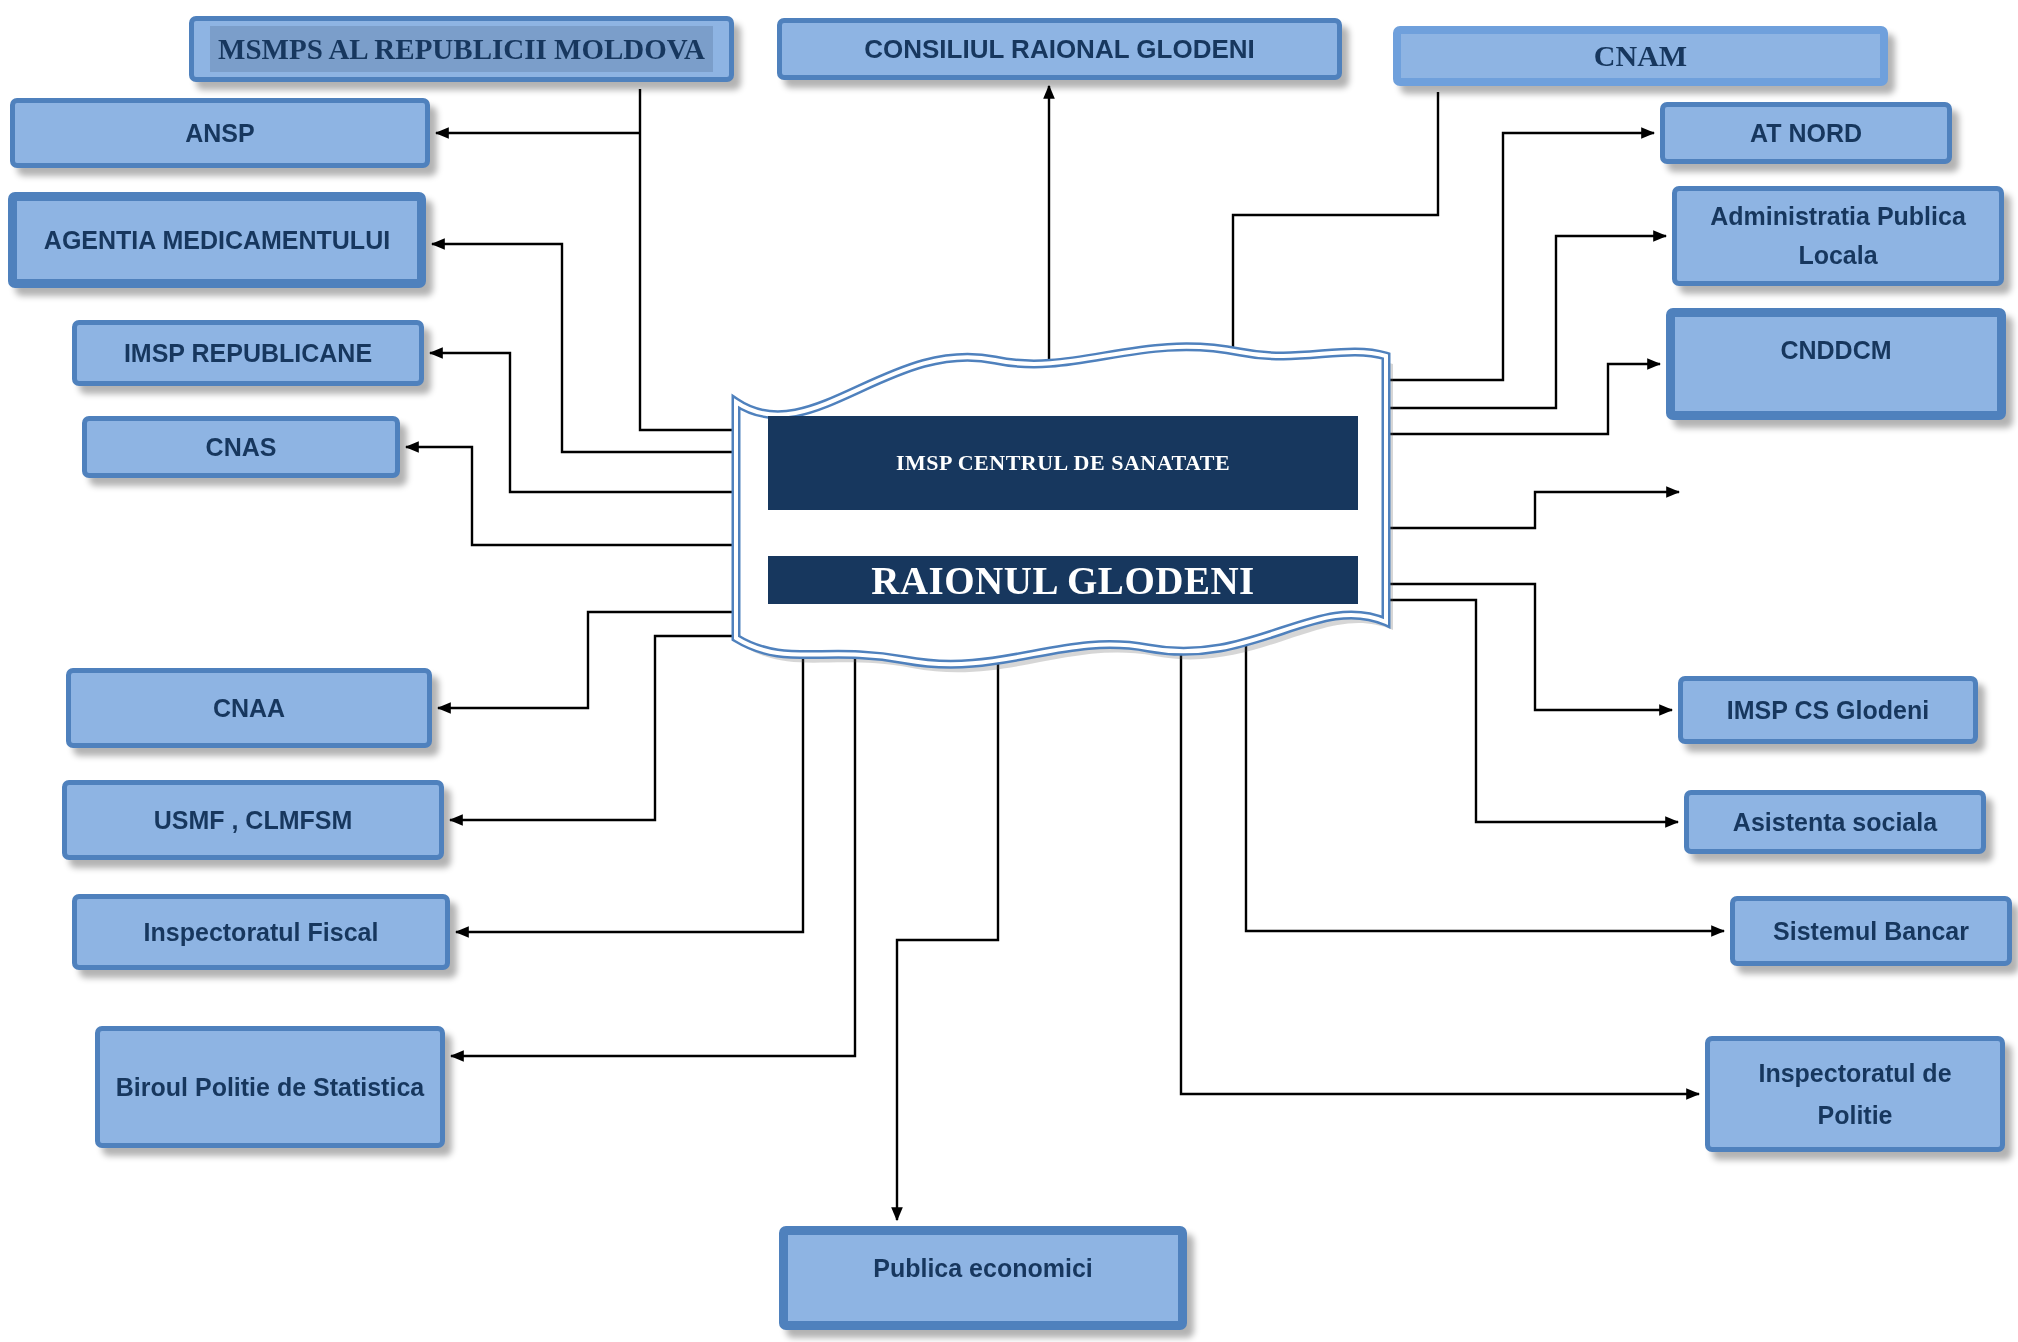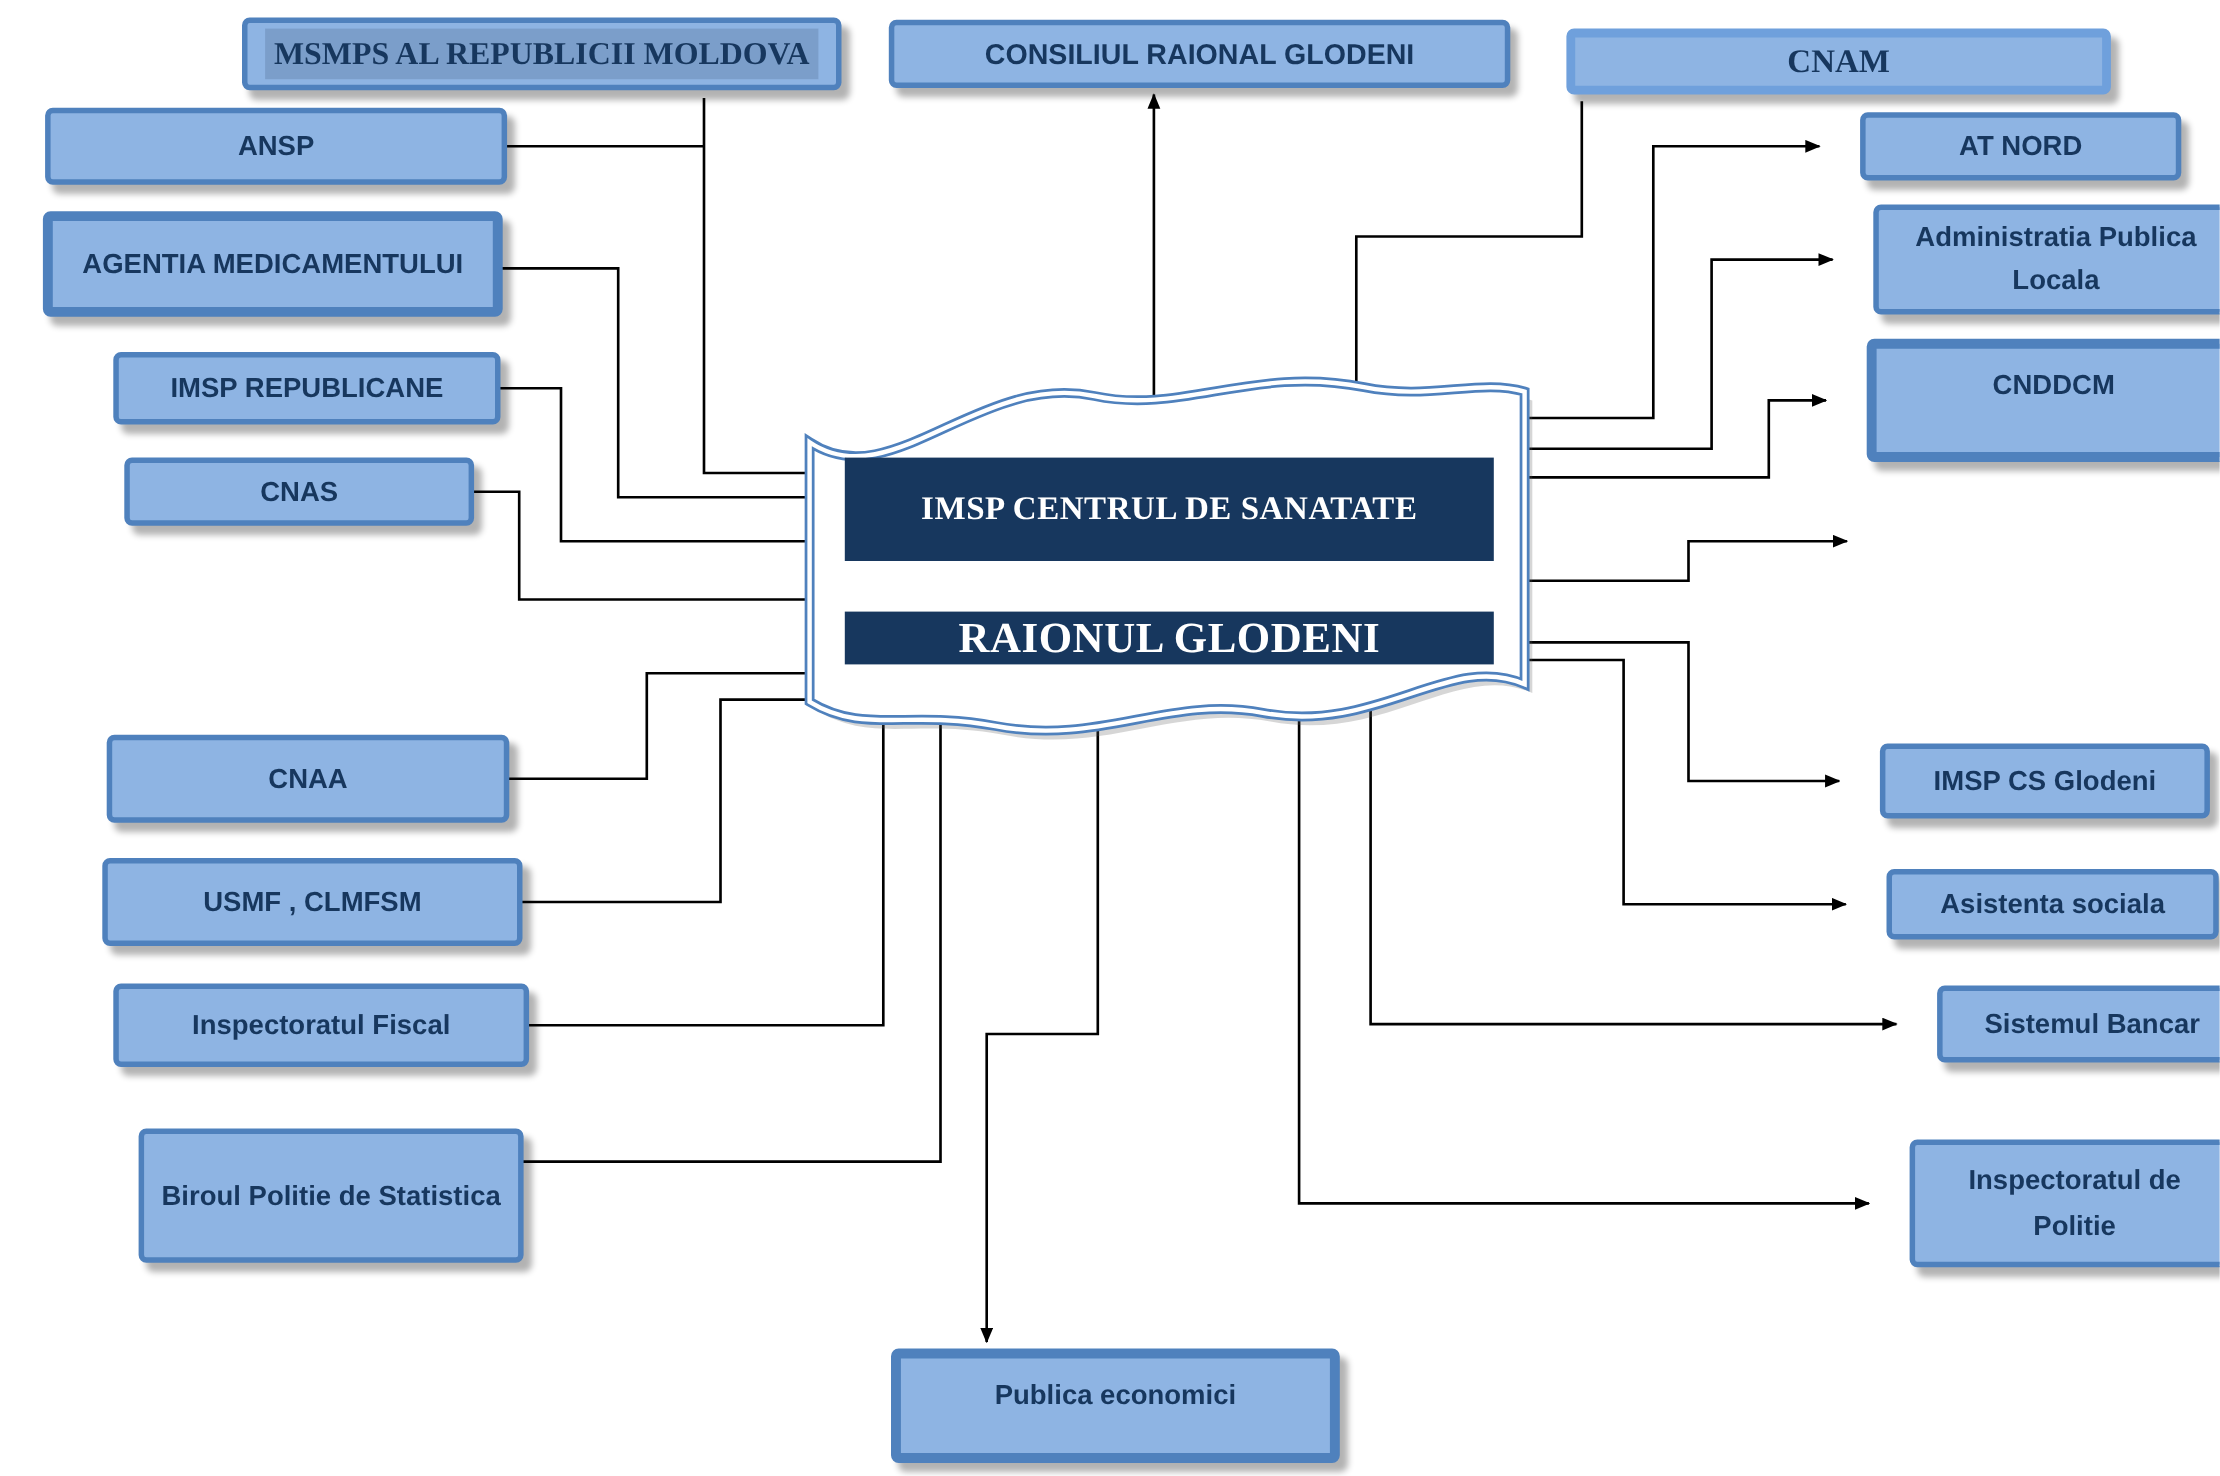--- a/index.html
+++ b/index.html
@@ -21,37 +21,36 @@
     position:absolute; box-sizing:border-box;
     display:flex; align-items:center; justify-content:center;
     text-align:center;
     background:var(--box-fill,#8EB4E3);
     border:5px solid var(--box-border,#4F81BD);
     border-radius:7px;
     box-shadow:7px 8px 6px rgba(0,0,0,0.30);
     color:var(--text,#17375E);
     font-weight:bold; font-size:25px; line-height:1.55;
     padding:4px 14px;
-    margin-left:31px;
   }
   .node.thick { border-width:9px; }
   .node.top { align-items:flex-start; padding-top:14px; }
   .node.serif { font-family:"Liberation Serif", serif; }
   .lbl.hl { background:rgba(84,112,150,0.32); padding:1px 8px; }
 
   .bar {
     position:absolute; box-sizing:border-box;
     background:var(--bar-bg,#17375E);
     color:var(--bar-text,#ffffff);
     display:flex; flex-direction:column; justify-content:center;
     text-align:center;
     font-family:"Liberation Serif", serif;
     font-weight:bold; letter-spacing:0.5px;
   }
-  #center-bar1 { left:768px; top:416px; width:590px; height:94px; font-size:30px; line-height:1.45; }
+  #center-bar1 { left:768px; top:416px; width:590px; height:94px; font-size:22px; line-height:1.45; }
   #center-bar2 { left:768px; top:556px; width:590px; height:48px; font-size:39px; }
 
   #node-msmps            { left:189px;  top:16px;   width:545px; height:66px;  font-size:29px; }
   #node-consiliul        { left:777px;  top:18px;   width:565px; height:62px;  font-size:26px; }
   #node-cnam             { left:1393px; top:26px;   width:495px; height:60px;  font-size:30px; border-width:8px; border-color:#6FA0DC; }
   #node-ansp             { left:10px;   top:98px;   width:420px; height:70px; }
   #node-agentia          { left:8px;    top:192px;  width:418px; height:96px; }
   #node-imsp-republicane { left:72px;   top:320px;  width:352px; height:66px; }
   #node-cnas             { left:82px;   top:416px;  width:318px; height:62px; }
   #node-cnaa             { left:66px;   top:668px;  width:366px; height:80px; }

